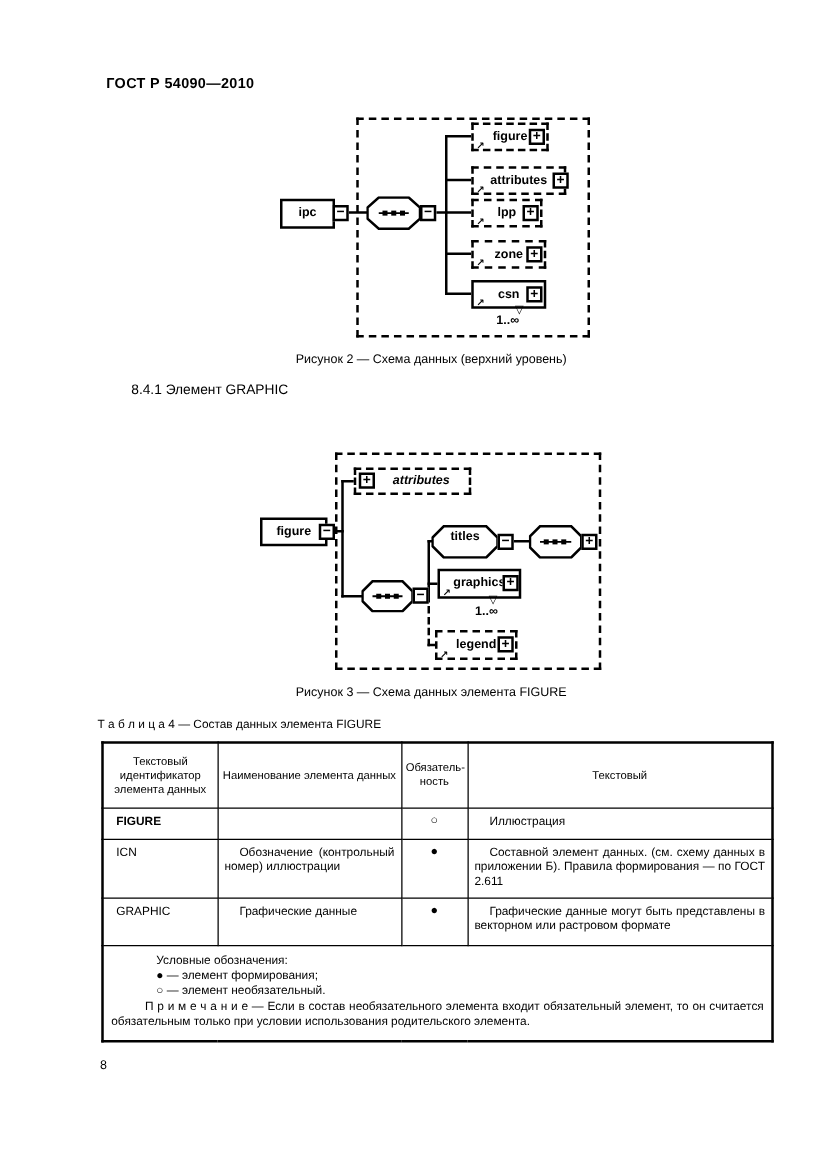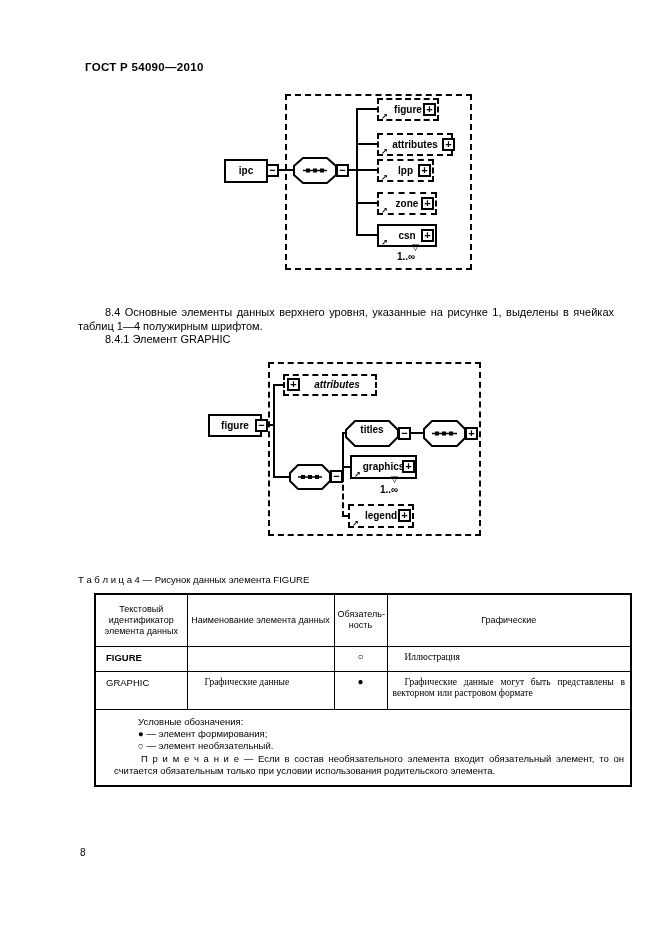--- a/index.html
+++ b/index.html
@@ -32,33 +32,33 @@
   .tri{position:absolute;font-size:9px;line-height:9px;}
   .card{position:absolute;font-size:10px;font-weight:bold;white-space:nowrap;}
 
   .caption{position:absolute;left:30px;width:630px;font-size:10px;text-align:center;}
   .bodytext{position:absolute;left:78px;width:536px;font-size:11px;line-height:13.5px;}
   .bodytext p{margin:0;text-indent:27px;}
   .bodytext p.just{text-align:justify;}
 
   .tabletitle{position:absolute;left:78px;top:574px;font-size:9.5px;}
 
-  table.gost{position:absolute;left:94px;top:593px;width:536px;border-collapse:collapse;
+  table.gost{position:absolute;left:81px;top:593px;width:536px;border-collapse:collapse;
         border:2px solid #000;font-size:9.5px;table-layout:fixed;}
   table.gost th,table.gost td{border:1px solid #000;box-sizing:border-box;}
   th.h{font-weight:normal;text-align:center;vertical-align:middle;font-size:9px;line-height:11px;
         height:52px;padding:2px 3px;}
   td{vertical-align:top;padding:3px 5px;line-height:11.5px;}
   .cell-id{padding-left:10px;padding-top:5px;}
   .cell-id.bold{font-weight:bold;}
-  .cell-name,.cell-note{text-align:justify;text-indent:12px;padding-top:5px;font-family:Liberation Serif, serif;}
+  .cell-name,.cell-note{text-align:justify;text-indent:12px;padding-top:5px;}
   .cell-req{text-align:center;font-size:10px;padding-top:4px;}
   .legend-cell{padding:6px 6px 8px 6px;line-height:12px;}
   .legend-line{margin-left:36px;}
-  .legend-note{text-indent:27px;text-align:justify;margin-top:1px;margin-left:12px;}
+  .legend-note{text-indent:27px;text-align:justify;margin-top:1px;}
 </style>
 </head>
 <body>
 
 <div class="page">
 
   <div class="doc-header">ГОСТ Р 54090—2010</div>
 
   <div class="frame" style="left:285px;top:94px;width:183px;height:172px"></div>
 
@@ -121,23 +121,23 @@
   <div class="ebox stack" style="left:377px;top:224px;width:60px;height:23px">
     <span class="refarrow">↗</span>
     <span class="elabel">csn</span>
     <div class="pm inbox" style="right:1px;top:3px">
       <span>+</span>
     </div>
   </div>
   <div class="tri" style="left:412px;top:243px">▽</div>
   <div class="card" style="left:397px;top:251px">1..∞</div>
 
+  <div class="caption" style="top:282px">Рисунок 2 — Схема данных (верхний уровень)</div>
 
   <div class="bodytext" style="top:306px">
-    <p class="just">8.4  Основные элементы данных верхнего уровня, указанные на рисунке 1, выделены в ячейках таблиц 1—4 полужирным шрифтом.</p>
     <p>8.4.1  Элемент GRAPHIC</p>
   </div>
 
   <div class="frame" style="left:268px;top:362px;width:209px;height:170px"></div>
 
   <div class="ebox" style="left:208px;top:414px;width:54px;height:23px">
     <span class="elabel">figure</span>
   </div>
   <div class="pm" style="left:255px;top:419px">
     <span>−</span>
@@ -207,45 +207,52 @@
   <div class="card" style="left:380px;top:484px">1..∞</div>
 
   <div class="ebox dashed" style="left:348px;top:504px;width:66px;height:24px">
     <span class="refarrow">↗</span>
     <span class="elabel">legend</span>
     <div class="pm inbox" style="right:1px;top:3px">
       <span>+</span>
     </div>
   </div>
 
+  <div class="caption" style="top:549px">Рисунок 3 — Схема данных элемента FIGURE</div>
 
   <div class="tabletitle">
     <span>Т а б л и ц а  4 —</span>
-    <span>Рисунок данных элемента FIGURE</span>
+    <span>Состав данных элемента FIGURE</span>
   </div>
 
   <table class="gost">
     <colgroup>
       <col style="width:92px">
         <col style="width:147px">
         <col style="width:53px">
         <col style="width:244px">
     </colgroup>
     <tbody>
         <tr>
       <th class="h">Текстовый идентификатор элемента данных</th>
       <th class="h">Наименование элемента данных</th>
       <th class="h">Обязатель-ность</th>
-      <th class="h">Графические</th>
+      <th class="h">Текстовый</th>
     </tr>
     <tr style="height:25px">
       <td class="cell-id bold">FIGURE</td>
       <td class="cell-name"></td>
       <td class="cell-req">○</td>
       <td class="cell-note">Иллюстрация</td>
+    </tr>
+    <tr style="height:47px">
+      <td class="cell-id">ICN</td>
+      <td class="cell-name">Обозначение (контрольный номер) иллюстрации</td>
+      <td class="cell-req">●</td>
+      <td class="cell-note">Составной элемент данных. (см. схему данных в приложении Б). Правила формирования — по ГОСТ 2.611</td>
     </tr>
     <tr style="height:38px">
       <td class="cell-id">GRAPHIC</td>
       <td class="cell-name">Графические данные</td>
       <td class="cell-req">●</td>
       <td class="cell-note">Графические данные могут быть представлены в векторном или растровом формате</td>
     </tr>
     <tr>
       <td class="legend-cell" colspan="4">
         <div class="legend-line">Условные обозначения:</div>

